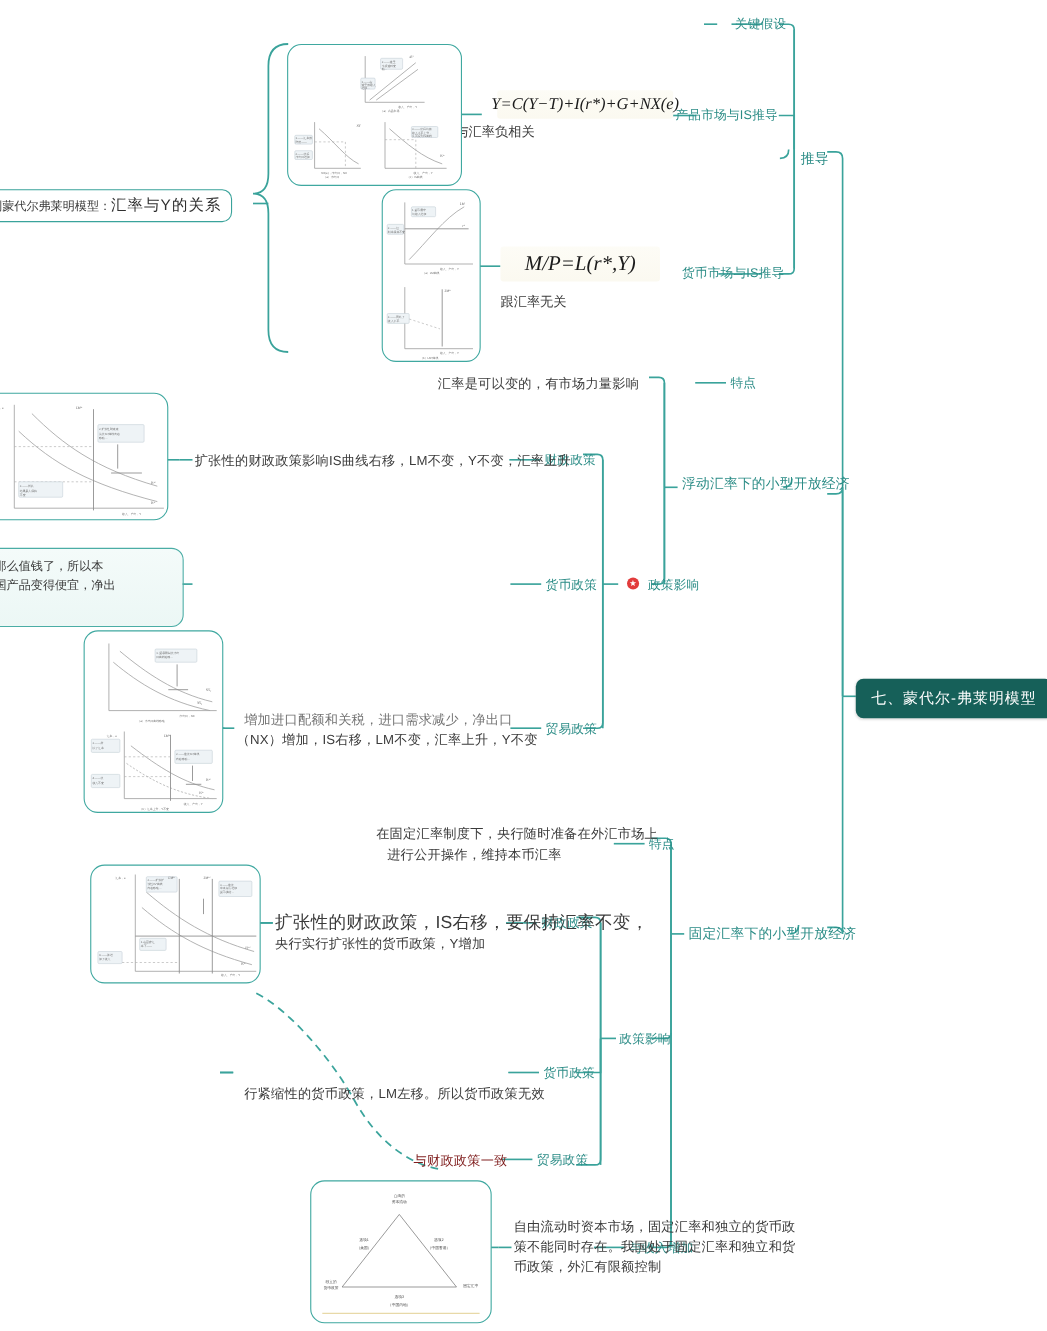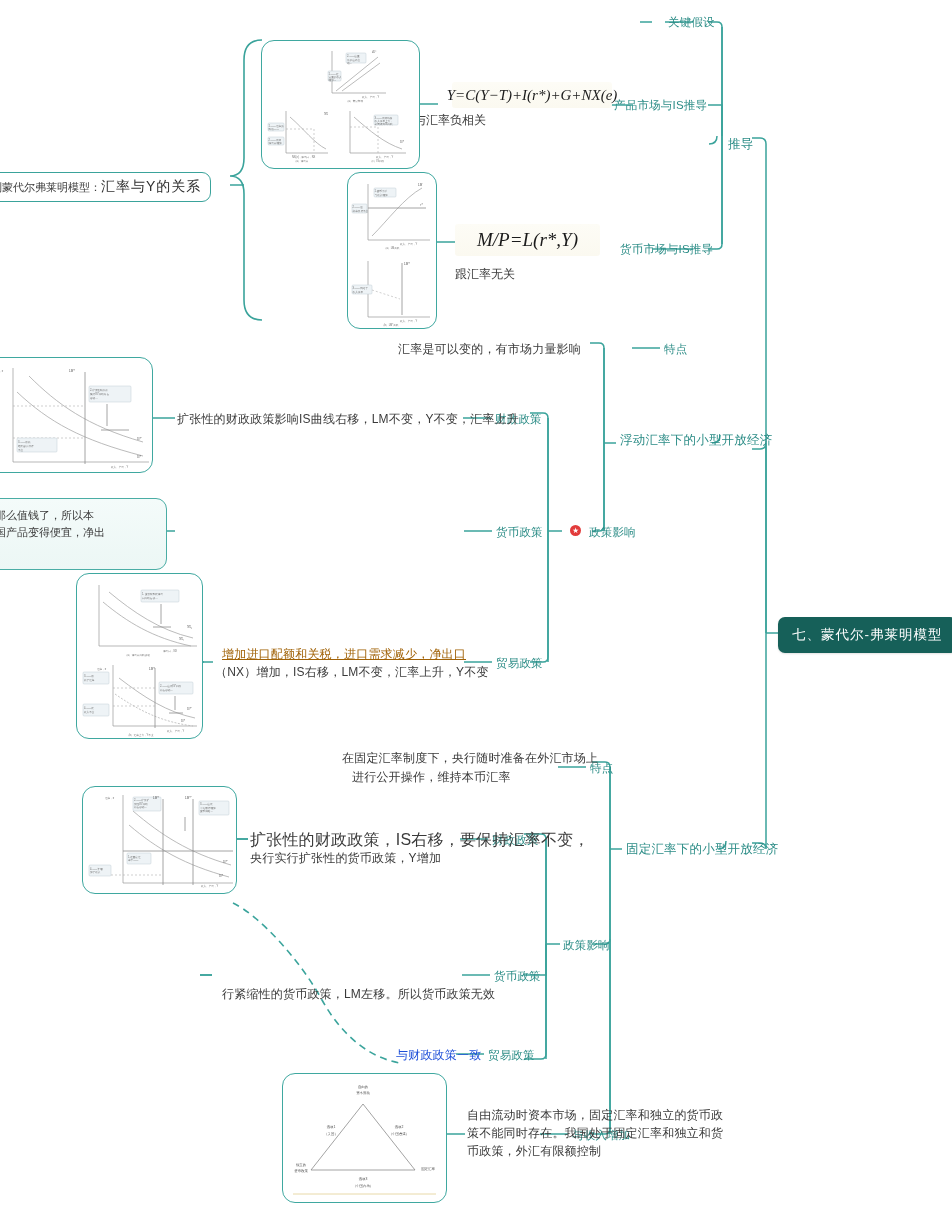--- a/index.html
+++ b/index.html
@@ -347,21 +347,21 @@
 
   <div class="star-badge" style="left:570px;top:525px;">★</div>
   <div class="lbl" style="left:589px;top:524px;">政策影响</div>
 
   <div class="lbl" style="left:495px;top:411px;">财政政策</div>
   <div class="lbl" style="left:177px;top:411px;color:#3a3a3a;font-size:12px;">扩张性的财政政策影响IS曲线右移，LM不变，Y不变，汇率上升</div>
 
   <div class="lbl" style="left:496px;top:524px;">货币政策</div>
 
   <div class="lbl" style="left:496px;top:655px;">贸易政策</div>
-  <div class="lbl" style="left:222px;top:646px;color:#a16207;font-size:12px;text-decoration:underline;">增加进口配额和关税，进口需求减少，净出口</div>
+  <div class="lbl" style="left:222px;top:646px;color:#737373;font-size:12px;">增加进口配额和关税，进口需求减少，净出口</div>
   <div class="lbl" style="left:215px;top:664px;color:#3a3a3a;font-size:12px;">（NX）增加，IS右移，LM不变，汇率上升，Y不变</div>
 
   <div class="note-box" style="left:-60px;top:498px;width:205px;height:54px;">
     <div>本币就没那么值钱了，所以本</div>
     <div>值后，本国产品变得便宜，净出</div>
     <div>增加</div>
   </div>
 
   <div class="img-card" style="left:-48px;top:357px;width:199px;height:114px;">
     <svg class="mini" viewBox="0 0 199 114" width="199" height="114">
@@ -446,21 +446,21 @@
   <div class="lbl" style="left:563px;top:937px;">政策影响</div>
 
   <div class="lbl" style="left:492px;top:832px;">财政政策</div>
   <div class="lbl" style="left:250px;top:832px;color:#3a3a3a;font-size:16px;">扩张性的财政政策，IS右移，要保持汇率不变，</div>
   <div class="lbl" style="left:250px;top:850px;color:#3a3a3a;font-size:12px;">央行实行扩张性的货币政策，Y增加</div>
 
   <div class="lbl" style="left:494px;top:968px;">货币政策</div>
   <div class="lbl" style="left:222px;top:986px;color:#3a3a3a;font-size:12px;">行紧缩性的货币政策，LM左移。所以货币政策无效</div>
 
   <div class="lbl" style="left:488px;top:1047px;">贸易政策</div>
-  <div class="lbl" style="left:396px;top:1047px;color:#1d4ed8;font-size:12px;">与财政政策一致</div>
+  <div class="lbl" style="left:376px;top:1047px;color:#7f1d1d;font-size:12px;">与财政政策一致</div>
 
   <div class="lbl" style="left:572px;top:1127px;">与收入增加</div>
   <div class="lbl" style="left:467px;top:1107px;color:#3a3a3a;font-size:12px;">自由流动时资本市场，固定汇率和独立的货币政</div>
   <div class="lbl" style="left:467px;top:1125px;color:#3a3a3a;font-size:12px;">策不能同时存在。我国处于固定汇率和独立和货</div>
   <div class="lbl" style="left:467px;top:1143px;color:#3a3a3a;font-size:12px;">币政策，外汇有限额控制</div>
 
   <div class="img-card" style="left:82px;top:786px;width:153px;height:106px;">
     <svg class="mini" viewBox="0 0 153 106" width="153" height="106">
       <g transform="translate(6,4)">
         <path class="ax" d="M34 92 V4 M34 92 H144"></path>

